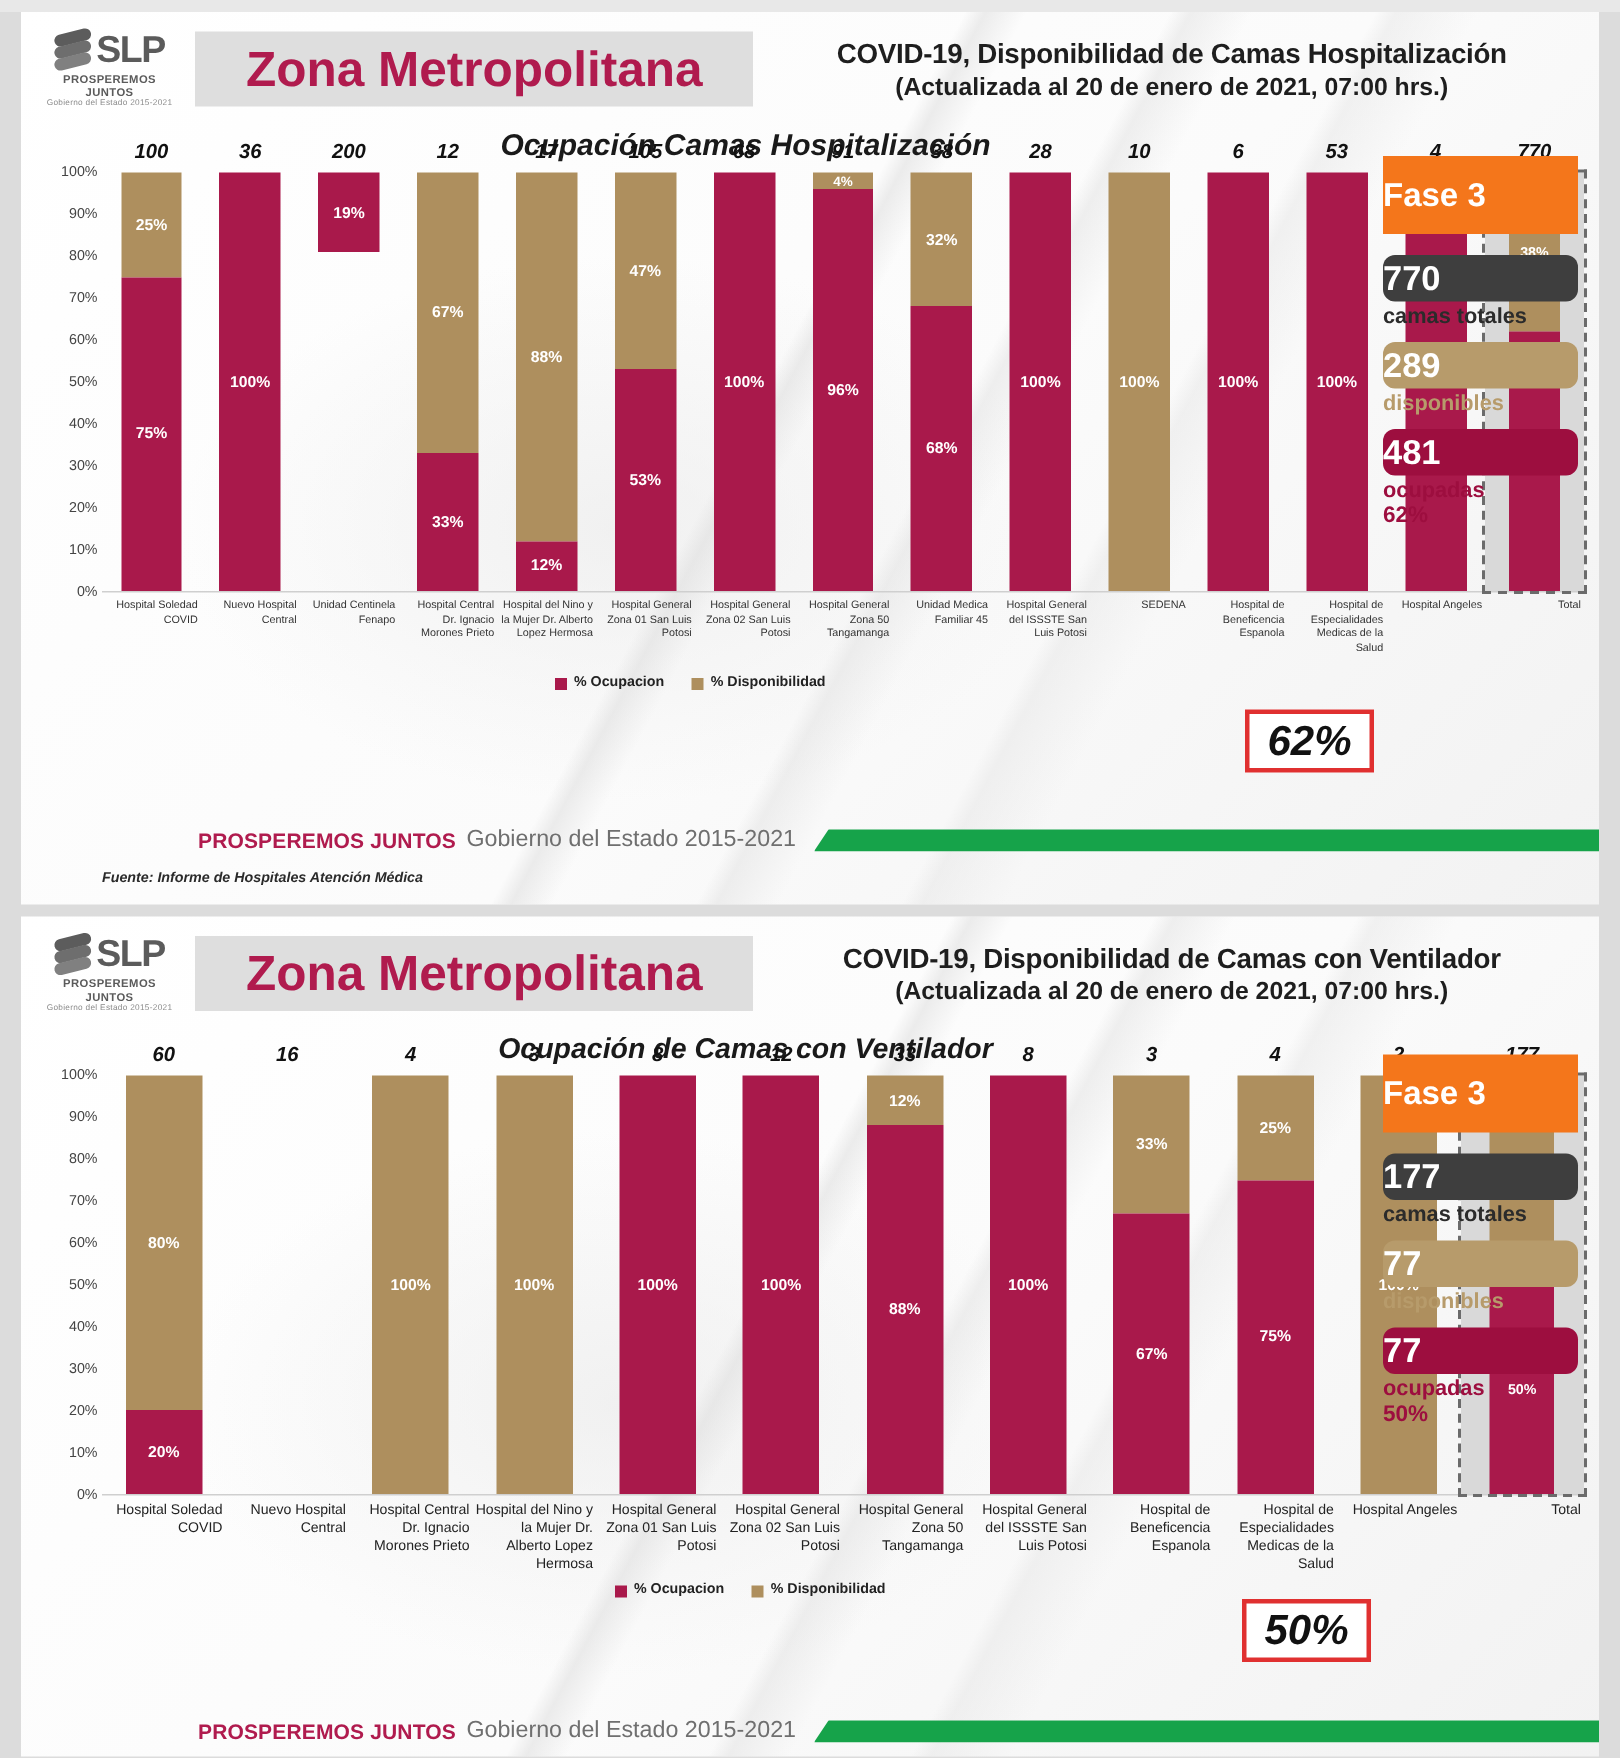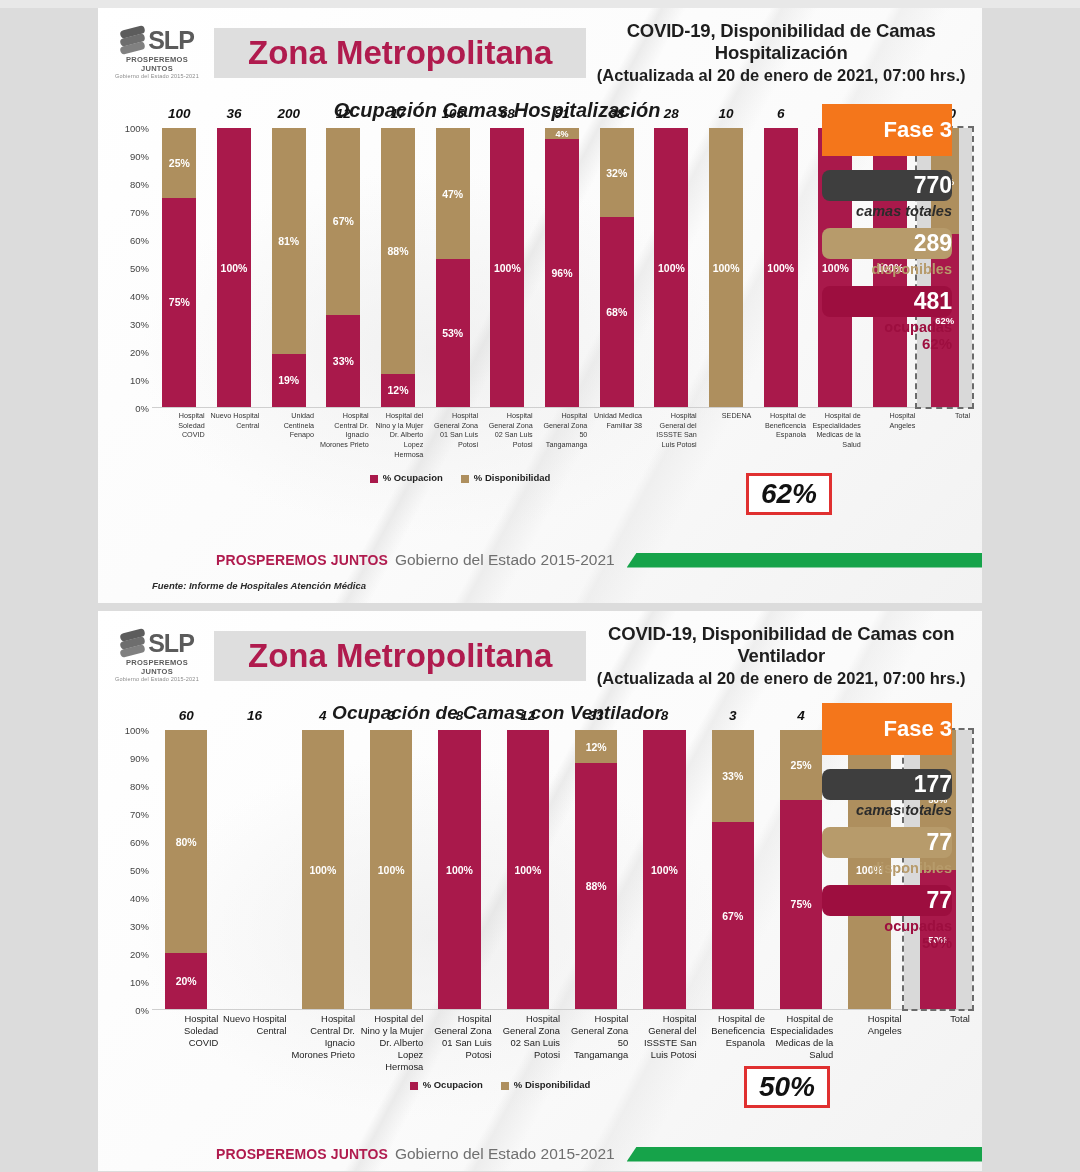--- a/index.html
+++ b/index.html
@@ -6,21 +6,21 @@
   html, body {
     margin: 0; padding: 0;
     width: 1080px;
     background: #e8e8e8;
     font-family: "Liberation Sans", sans-serif;
   }
   .page { width:1080px; min-height:1172px; background:#dcdcdc; padding:0; }
 
   .panel {
     position: relative;
-    width: 884px;
+    width: 1052px;
     margin: 8px auto 0 auto;
     background:
       linear-gradient(118deg, rgba(255,255,255,0) 46%, rgba(222,222,222,.55) 47%, rgba(255,255,255,0) 49%),
       linear-gradient(118deg, rgba(255,255,255,0) 56%, rgba(225,225,225,.5) 57%, rgba(255,255,255,0) 60%),
       linear-gradient(118deg, rgba(255,255,255,0) 66%, rgba(228,228,228,.45) 67%, rgba(255,255,255,0) 71%),
       radial-gradient(ellipse 420px 260px at 38% 58%, rgba(236,236,236,.7) 0%, rgba(255,255,255,0) 70%),
       linear-gradient(135deg, #ffffff 0%, #fbfbfb 55%, #f2f2f2 100%);
     overflow: hidden;
   }
   .panel-1 { height: 595px; }
@@ -104,32 +104,32 @@
   .sw-o { background:#a9194b; }
   .sw-d { background:#ae8f5e; }
 
   
   .pctbox {
     position:absolute; border:3px solid #e03030; background:#fff;
     padding:2px 12px; font-size:28px; font-weight:bold; font-style:italic; color:#111;
   }
 
   
-  .stats { position:absolute; right:30px; top:96px; width:130px; text-align:right; }
+  .stats { position:absolute; right:14px; top:96px; width:130px; text-align:left; }
   .panel-2 .stats { top:92px; }
   .fase {
     background:#f4761b; color:#fff; font-size:22px; font-weight:bold;
     padding:13px 0; margin-bottom:14px;
   }
   .pill { color:#fff; font-size:23px; font-weight:bold; border-radius:8px; padding:2px 0; }
   .pill-total { background:#3e3e3e; }
   .pill-disp { background:#b79b6b; }
   .pill-ocup { background:#9d0e3f; }
   .cap { font-size:14.5px; font-weight:bold; margin:2px 0 9px 0; }
-  .cap-total { color:#2b2b2b;font-style:italic; }
+  .cap-total { color:#2b2b2b; }
   .cap-disp { color:#b79b6b; }
   .cap-ocup { color:#9d0e3f; }
   .cap-ocup .pc { display:block; font-size:15px; }
 
   
   .pfoot { position:absolute; left:0; right:0; bottom:34px; display:flex; align-items:center; padding-left:118px; }
   .panel-2 .pfoot { bottom:8px; }
   .foot-a { font-size:14px; font-weight:bold; color:#b01b4e; letter-spacing:.1px; }
   .foot-b { font-size:15.5px; color:#6f6f6f; margin-left:7px; }
   .foot-bar { flex:1; height:15px; background:#16a34a; margin-left:12px;
@@ -201,23 +201,20 @@
               <div class="bar-total">36</div>
               <div class="stack">
                 <div class="seg seg-ocup" style="height: 100%;">
                   <span class="seg-lbl">100%</span>
                 </div>
               </div>
             </div>
             <div class="col">
               <div class="bar-total">200</div>
               <div class="stack">
-                <div class="seg seg-disp" style="height: 81%;">
-                  <span class="seg-lbl">81%</span>
-                </div>
                 <div class="seg seg-ocup" style="height: 19%;">
                   <span class="seg-lbl">19%</span>
                 </div>
               </div>
             </div>
             <div class="col">
               <div class="bar-total">12</div>
               <div class="stack">
                 <div class="seg seg-disp" style="height: 67%;">
                   <span class="seg-lbl">67%</span>
@@ -334,21 +331,21 @@
       </div>
       <div class="xlabels">
           <div class="xl">Hospital Soledad COVID</div>
           <div class="xl">Nuevo Hospital Central</div>
           <div class="xl">Unidad Centinela Fenapo</div>
           <div class="xl">Hospital Central Dr. Ignacio Morones Prieto</div>
           <div class="xl">Hospital del Nino y la Mujer Dr. Alberto Lopez Hermosa</div>
           <div class="xl">Hospital General Zona 01 San Luis Potosi</div>
           <div class="xl">Hospital General Zona 02 San Luis Potosi</div>
           <div class="xl">Hospital General Zona 50 Tangamanga</div>
-          <div class="xl">Unidad Medica Familiar 38</div>
+          <div class="xl">Unidad Medica Familiar 45</div>
           <div class="xl">Hospital General del ISSSTE San Luis Potosi</div>
           <div class="xl">SEDENA</div>
           <div class="xl">Hospital de Beneficencia Espanola</div>
           <div class="xl">Hospital de Especialidades Medicas de la Salud</div>
           <div class="xl">Hospital Angeles</div>
           <div class="xl total-x">Total</div>
         </div>
     </div>
 
     <div class="legend">

